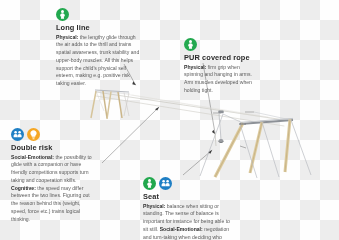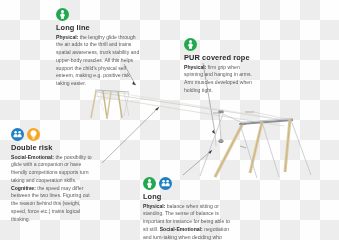--- a/index.html
+++ b/index.html
@@ -234,17 +234,17 @@
         <svg viewBox="0 0 13 13">
             <g fill="#fff">
           <circle cx="4.6" cy="4.3" r="1.3"></circle>
           <circle cx="8.6" cy="4.3" r="1.3"></circle>
           <path d="M4.6 6c-1.3 0-2 .9-2 2v1.3h4V8c0-1.1-.7-2-2-2z"></path>
           <path d="M8.6 6c-1.3 0-2 .9-2 2v1.3h4V8c0-1.1-.7-2-2-2z"></path>
         </g>
           </svg>
       </span>
     </div>
-    <div class="note-title">Long</div>
+    <div class="note-title">Seat</div>
     <div class="note-body"><b>Physical:</b> balance when sitting or standing. The sense of balance is important for instance for being able to sit still. <b>Social-Emotional:</b> negotiation and turn-taking when deciding who should sit here.</div>
   </div>
 
 </div>
 
 </body></html>

